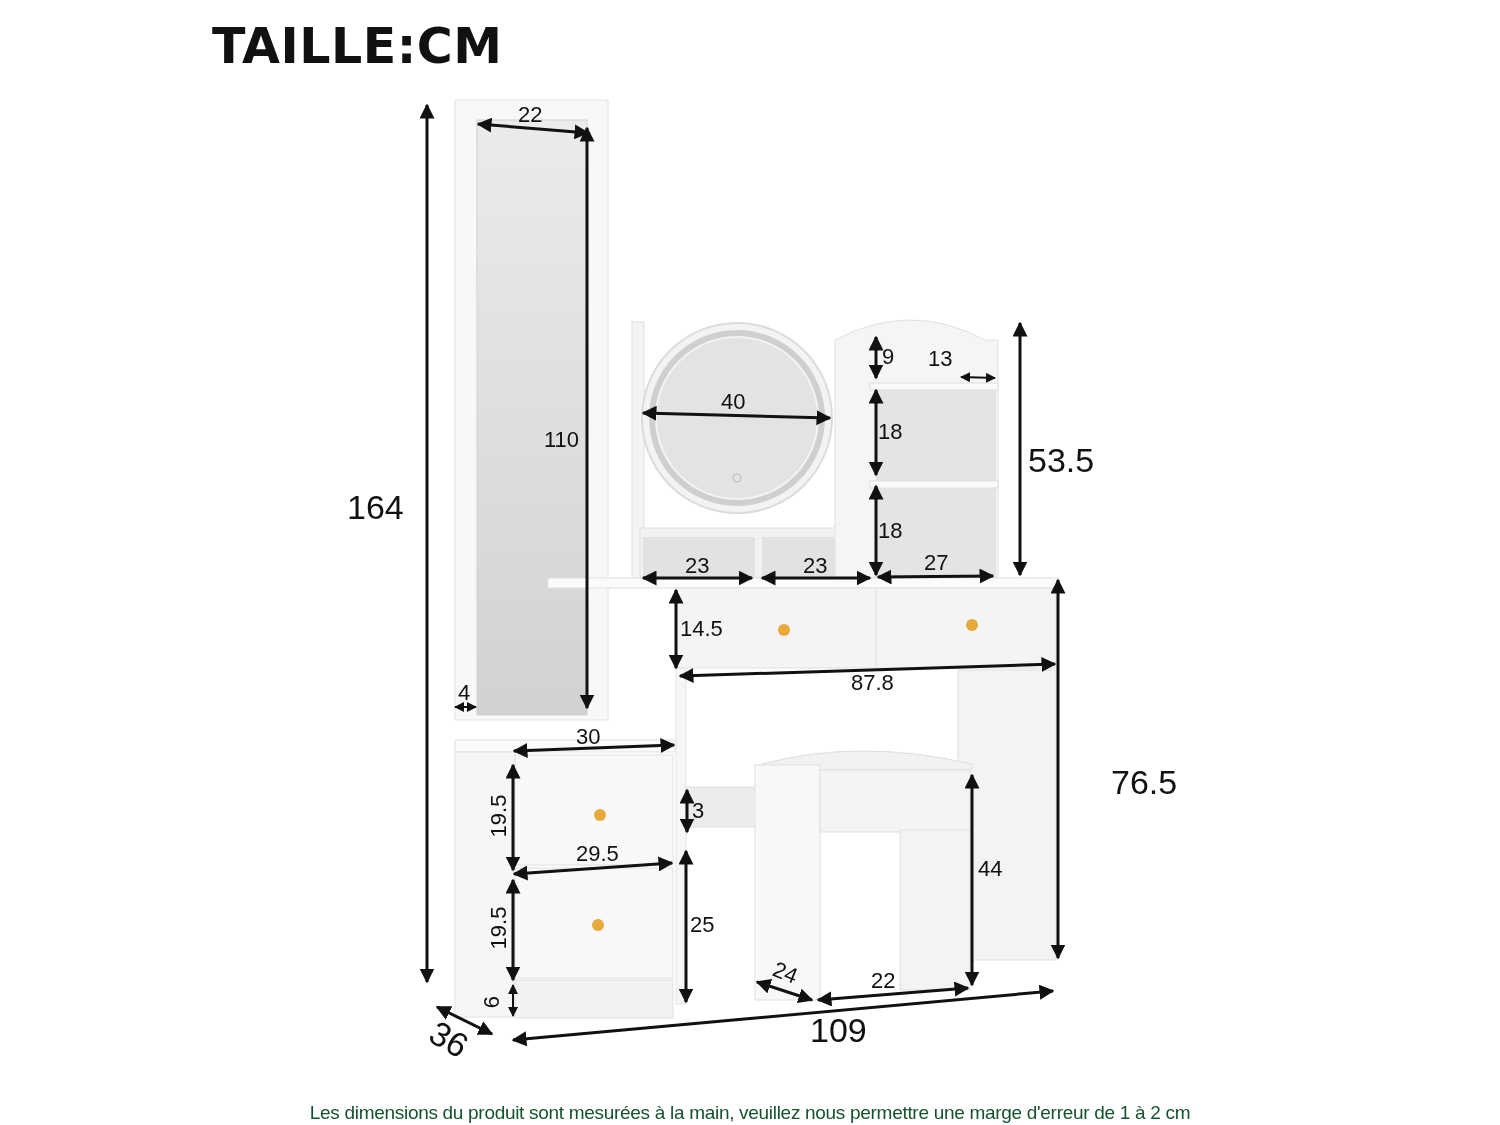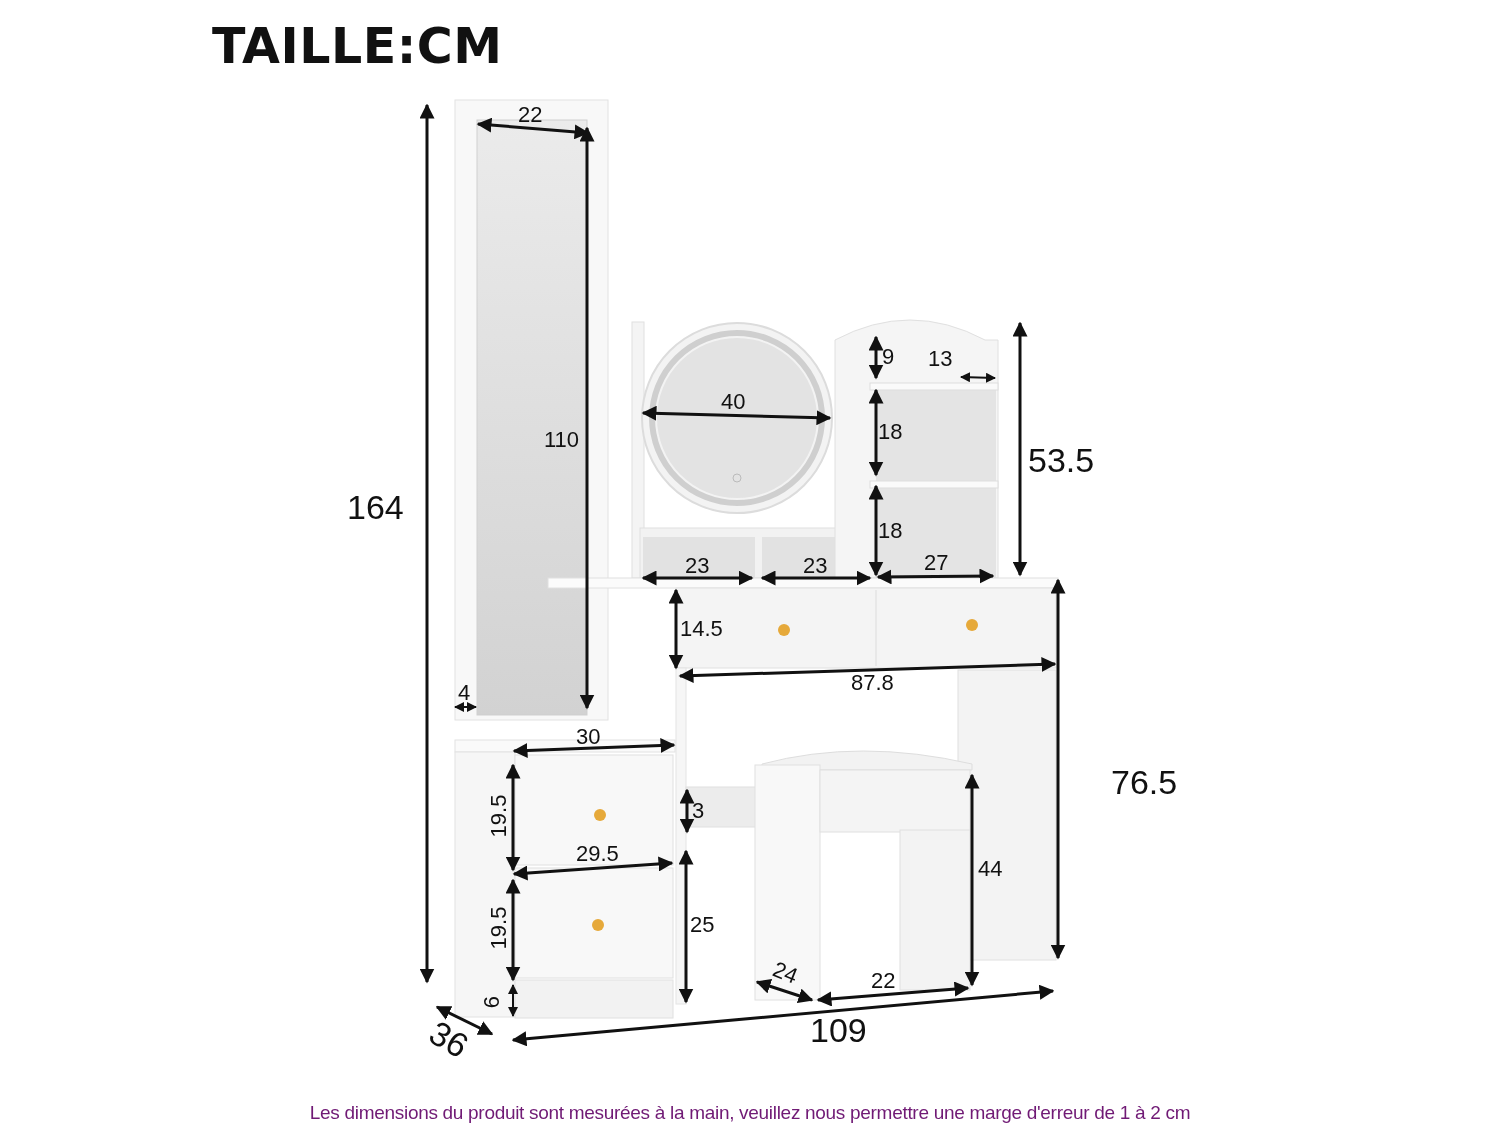--- a/index.html
+++ b/index.html
@@ -1,18 +1,18 @@
 <!DOCTYPE html>
 <html><head>
 <meta charset="utf-8">
 <style>
   html,body{margin:0;padding:0;background:#ffffff;}
   body{width:1500px;height:1125px;position:relative;overflow:hidden;font-family:"Liberation Sans",sans-serif;}
   .title{position:absolute;left:212px;top:18px;font-family:"DejaVu Sans",sans-serif;font-weight:bold;font-size:49px;color:#111;letter-spacing:0.5px;}
-  .footer{position:absolute;left:0;width:1500px;top:1102px;text-align:center;font-family:"Liberation Sans",sans-serif;font-size:19px;color:#701a75;letter-spacing:-0.3px;}
+  .footer{position:absolute;left:0;width:1500px;top:1102px;text-align:center;font-family:"Liberation Sans",sans-serif;font-size:19px;color:#14532d;letter-spacing:-0.3px;}
   svg.diagram{position:absolute;left:0;top:0;}
   .dim{position:absolute;color:#111;font-family:"Liberation Sans",sans-serif;white-space:nowrap;line-height:1;}
   .s22{font-size:22px;}
   .s34{font-size:34px;}
 </style>
 </head>
 <body>
 
 <div class="title">TAILLE:CM</div>
 

